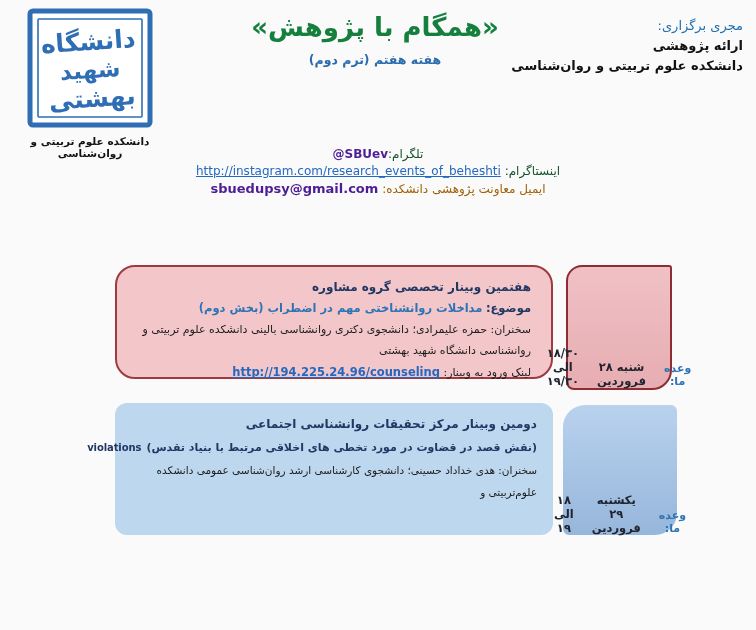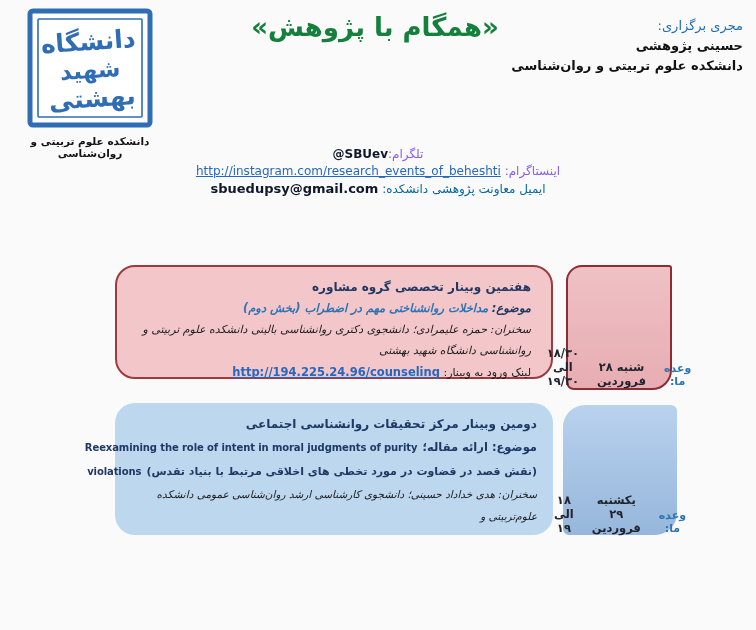--- a/index.html
+++ b/index.html
@@ -17,32 +17,32 @@
   .sub-title{margin-top:9px;font-size:12.5px;font-weight:bold;color:#2a6bad;}
   .date-range{margin-top:7px;font-size:13px;font-weight:bold;color:#2a6bad;}
 
   
   .org-head{position:absolute;right:13px;top:16px;text-align:right;direction:rtl;line-height:1.55;}
   .org-label{font-size:13px;font-weight:normal;color:#1f6cb0;}
   .org-line{font-size:13px;font-weight:bold;color:#111;}
 
   
   .contact{position:absolute;left:0;top:146px;width:756px;text-align:center;direction:rtl;font-size:12px;color:#1a1a1a;line-height:17px;}
-  .lbl-red{color:#8b5cf6;}
-  .lbl-darkred{color:#0369a1;}
-  .val-bold{font-weight:bold;color:#0f172a;}
+  .lbl-red{color:#14532d;}
+  .lbl-darkred{color:#a16207;}
+  .val-bold{font-weight:bold;color:#4c1d95;}
   a.link{color:#2468c0;text-decoration:underline;}
   .contact .email-v{font-size:13px;}
 
   
   .wbox{position:absolute;direction:rtl;text-align:right;box-sizing:border-box;}
   .wbox1{left:115px;top:265px;width:438px;height:114px;background:#f3c7ca;border:2px solid #9e3b41;border-radius:20px;padding:10px 20px 8px 14px;}
-  .wbox2{left:115px;top:403px;width:438px;height:132px;background:#bdd7ee;border-radius:20px;padding:10px 16px 8px 12px;}
+  .wbox2{left:115px;top:403px;width:438px;height:132px;background:#bdd7ee;border-radius:12px;padding:10px 16px 8px 12px;}
   .w-title{font-size:12px;font-weight:bold;color:#1f3864;line-height:21px;}
-  .w-line{font-size:11px;color:#1c1c1c;line-height:21px;font-style:italic;}
+  .w-line{font-size:11px;color:#1c1c1c;line-height:21px;}
   .w-topic-label{font-size:11.5px;font-weight:bold;color:#1f3864;}
   .w-topic{font-size:11.5px;font-weight:bold;color:#2e74b5;}
   .w-link-line{font-size:11px;color:#1c1c1c;line-height:22px;}
   .w-link-line a{font-weight:bold;font-size:11.5px;}
   .wbox2 .w-title{line-height:22px;}
   .topic-mixed{line-height:22px;white-space:nowrap;text-align:center;}
   .topic-en{font-size:10px;font-weight:bold;color:#1f3864;letter-spacing:-0.1px;}
   .topic-fa2{font-size:11px;font-weight:bold;color:#1f3864;}
   .wbox2 .w-line{font-size:10.5px;line-height:22px;}
 
@@ -67,25 +67,26 @@
         <text x="63" y="42" font-size="25">دانشگاه</text>
         <text x="63" y="70" font-size="23">شهید</text>
         <text x="63" y="99" font-size="25">بهشتی</text>
       </g>
     </svg>
     <div class="logo-caption">دانشکده علوم تربیتی و روان‌شناسی</div>
   </div>
 
   <div class="center-head">
     <div class="main-title">«همگام با پژوهش»</div>
+    <div class="sub-title">هفته هفتم (ترم دوم)</div>
   </div>
 
   <div class="org-head">
     <div class="org-label">مجری برگزاری:</div>
-    <div class="org-line">حسینی پژوهشی</div>
+    <div class="org-line">ارائه پژوهشی</div>
     <div class="org-line">دانشکده علوم تربیتی و روان‌شناسی</div>
   </div>
 
   <div class="contact">
     <div>
       <span class="lbl-red">تلگرام:</span><span class="val-bold" dir="ltr">@SBUev</span>
     </div>
     <div>
       <span class="lbl-red">اینستاگرام:</span>
       <a class="link" dir="ltr" href="#">http://instagram.com/research_events_of_beheshti</a>
@@ -112,24 +113,20 @@
 
   <div class="sched sched1">
     <div class="sched-label">وعده ما:</div>
     <div class="sched-day">شنبه ۲۸ فروردین</div>
     <div class="sched-time">۱۸/۳۰ الی ۱۹/۳۰</div>
   </div>
 
   <div class="wbox wbox2">
     <div class="w-title">دومین وبینار مرکز تحقیقات روانشناسی اجتماعی</div>
     <div class="topic-mixed">
-      <span class="w-topic-label">موضوع: ارائه مقاله؛</span>
-      <span class="topic-en" dir="ltr">Reexamining the role of intent in moral judgments of purity</span>
-    </div>
-    <div class="topic-mixed">
       <span class="topic-fa2">(نقش قصد در قضاوت در مورد تخطی های اخلاقی مرتبط با بنیاد تقدس)</span>
       <span class="topic-en" dir="ltr">violations</span>
     </div>
     <div class="w-line">سخنران: هدی خداداد حسینی؛ دانشجوی کارشناسی ارشد روان‌شناسی عمومی دانشکده علوم‌تربیتی و</div>
   </div>
 
   <div class="sched sched2">
     <div class="sched-label">وعده ما:</div>
     <div class="sched-day">یکشنبه ۲۹ فروردین</div>
     <div class="sched-time">۱۸ الی ۱۹</div>

